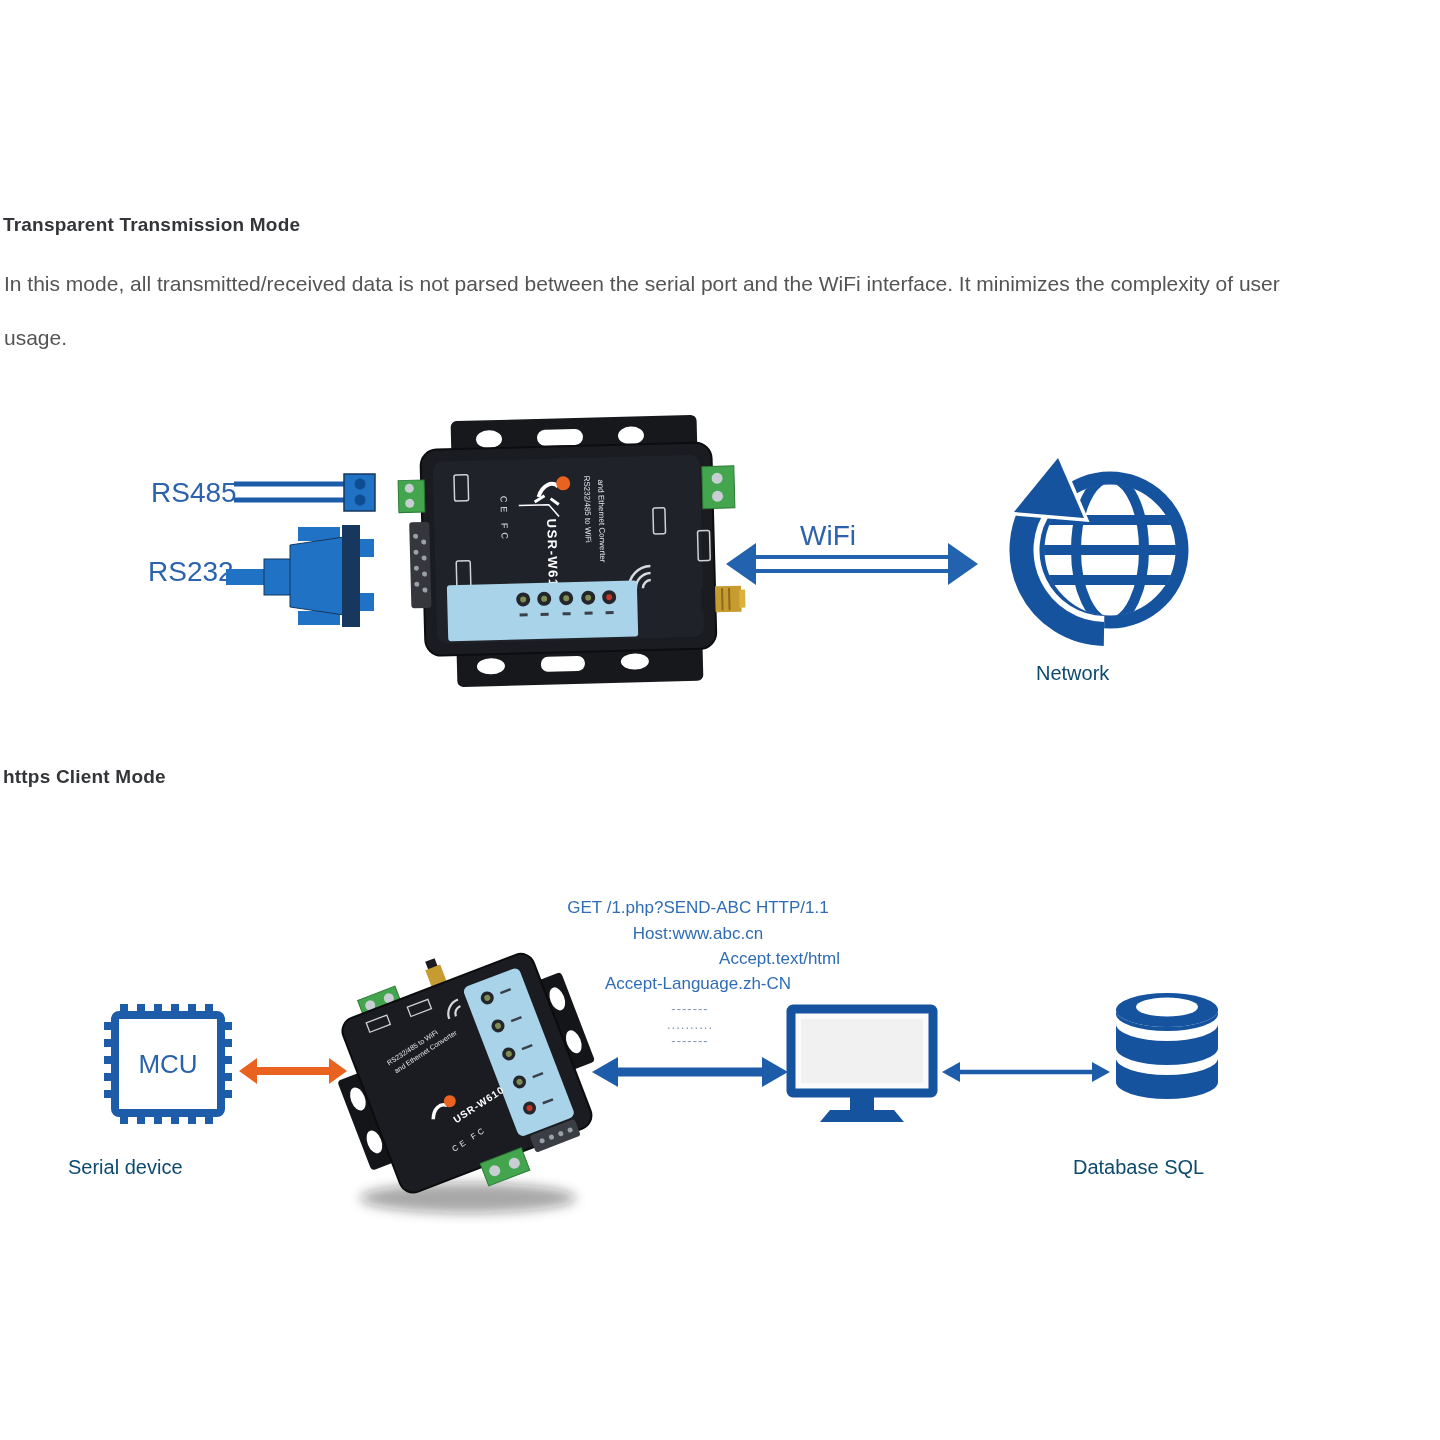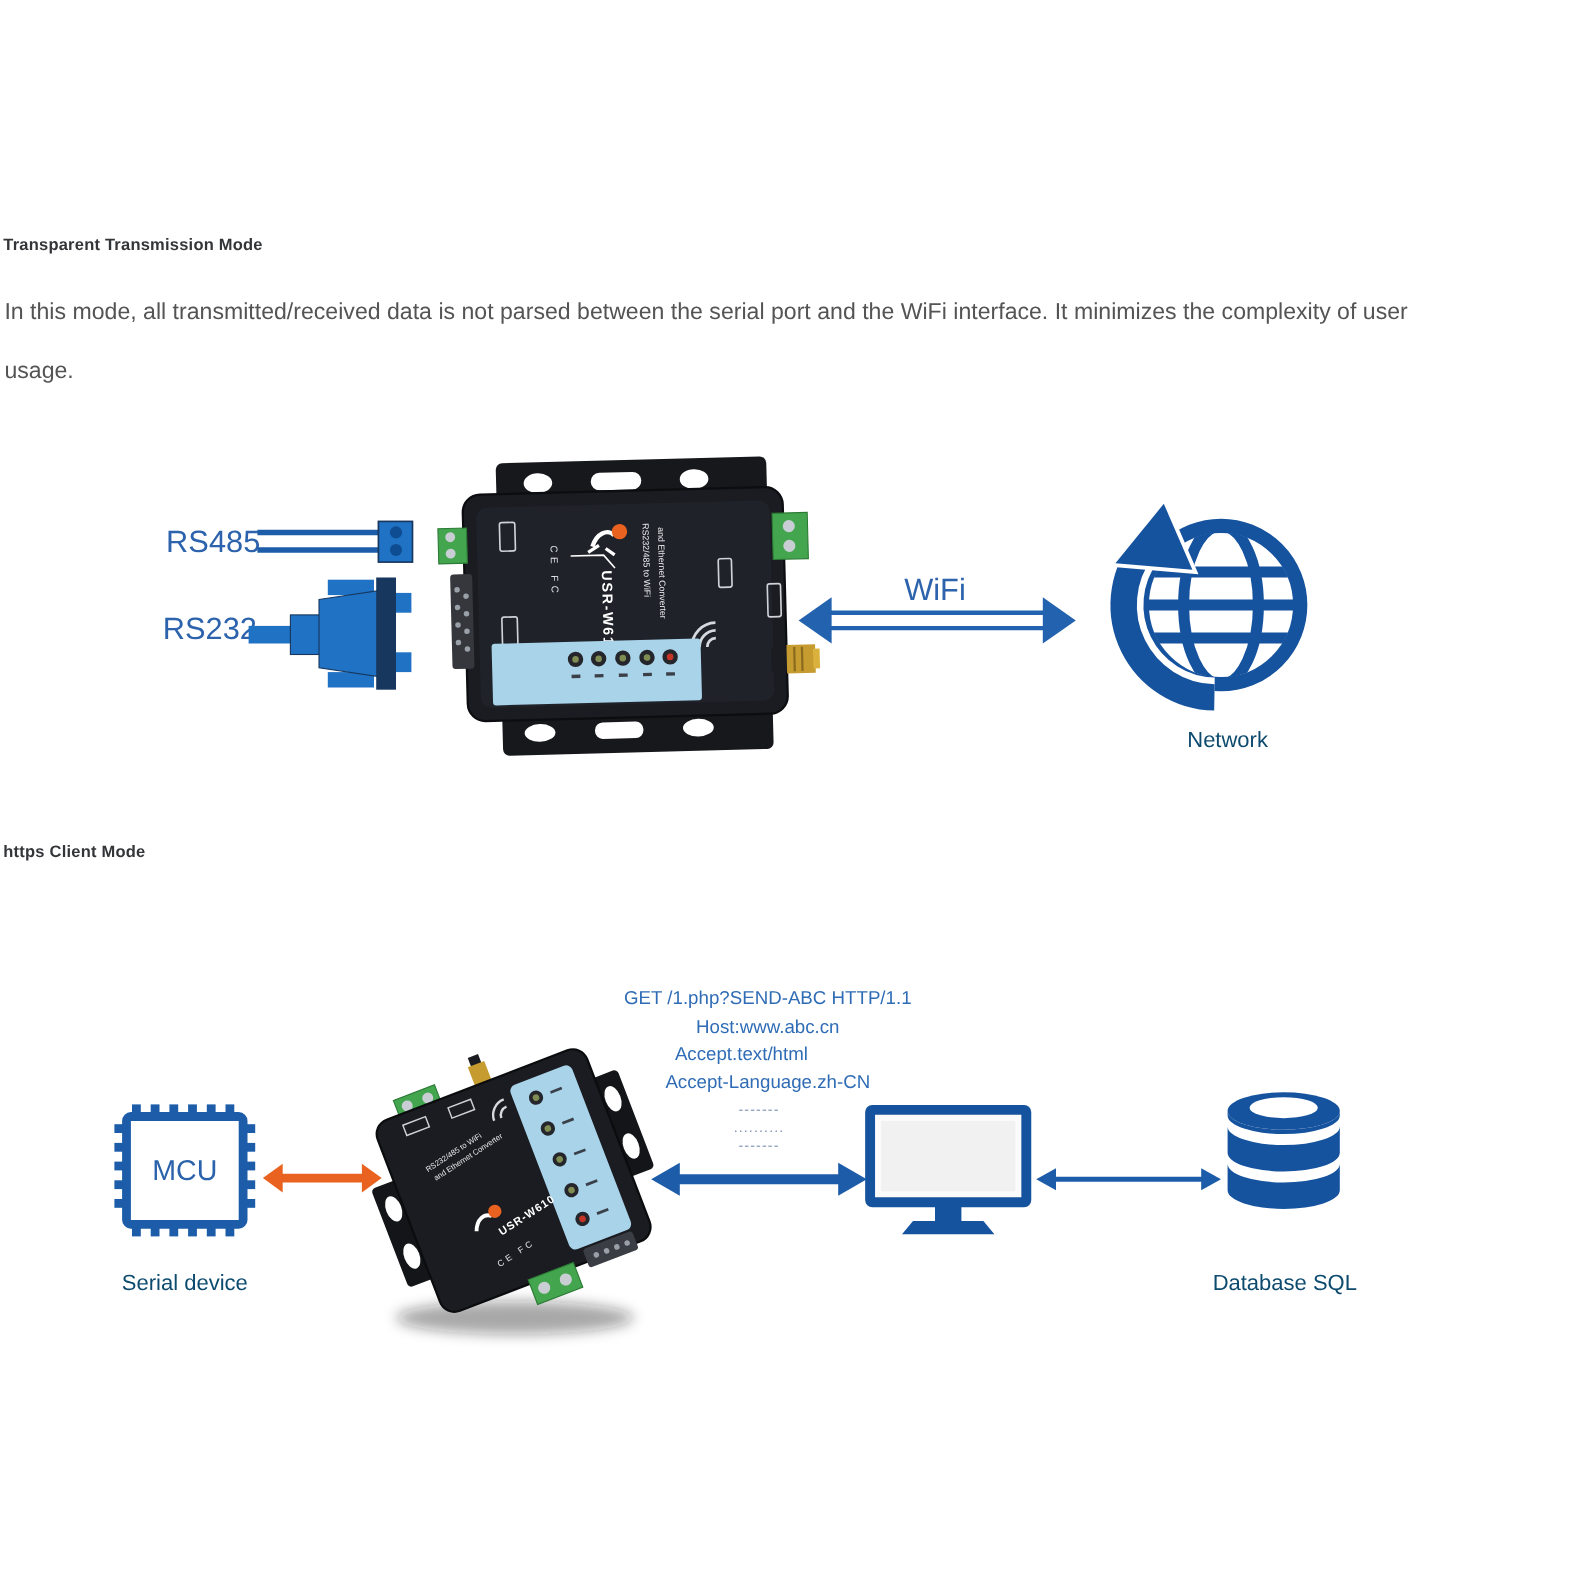--- a/index.html
+++ b/index.html
@@ -1,23 +1,23 @@
 <!DOCTYPE html>
 <html><head>
 <meta charset="utf-8">
 <style>
   html,body{margin:0;padding:0;background:#ffffff;}
   body{width:1440px;height:1440px;font-family:"Liberation Sans",sans-serif;}
   #canvas{position:relative;width:1440px;height:1440px;background:#ffffff;overflow:hidden;}
   .abs{position:absolute;}
-  .heading{font-size:15px;font-weight:bold;color:#333538;letter-spacing:.2px;white-space:nowrap;}
+  .heading{font-size:19px;font-weight:bold;color:#333538;letter-spacing:.2px;white-space:nowrap;}
   .body-text{font-size:21px;color:#545454;white-space:nowrap;}
   .lbl{font-size:28px;color:#2c63ac;white-space:nowrap;}
   .lbl-sm{font-size:20px;color:#0c4a6e;white-space:nowrap;}
-  .center{text-align:center;}
+  .center{text-align:left;}
   .http-line{font-size:17px;font-weight:normal;color:#2f6cb5;text-align:center;white-space:nowrap;line-height:26px;}
   .dash-line{font-size:13px;color:#7e93b3;text-align:center;line-height:16px;letter-spacing:1px;white-space:nowrap;}
   svg{display:block;overflow:visible;}
 </style>
 </head>
 <body>
 
 <div id="canvas">
 
   <div class="abs heading" style="left:3px;top:214px;">Transparent Transmission Mode</div>
@@ -148,21 +148,21 @@
     <path d="M106,180 A84,84 0 0 1 40,46" fill="none" stroke="#16539f" stroke-width="24"></path>
     <polygon points="60,4 16,58 86,64" fill="#16539f" stroke="#ffffff" stroke-width="7"></polygon>
     <polygon points="60,4 16,58 86,64" fill="#16539f"></polygon>
   </svg>
   <div class="abs lbl-sm center" style="left:1036px;top:662px;width:160px;">Network</div>
 
   <div class="abs heading" style="left:3px;top:766px;">https Client Mode</div>
 
   <div class="abs http-line" style="left:560px;top:895px;width:276px;">GET /1.php?SEND-ABC HTTP/1.1</div>
   <div class="abs http-line" style="left:560px;top:921px;width:276px;">Host:www.abc.cn</div>
-  <div class="abs http-line" style="left:536px;top:946px;width:276px;">Accept.text/html</div>
+  <div class="abs http-line" style="left:564px;top:946px;width:276px;text-align:right;">Accept.text/html</div>
   <div class="abs http-line" style="left:560px;top:971px;width:276px;">Accept-Language.zh-CN</div>
   <div class="abs dash-line" style="left:648px;top:1001px;width:84px;">-------</div>
   <div class="abs dash-line" style="left:648px;top:1017px;width:84px;">..........</div>
   <div class="abs dash-line" style="left:648px;top:1033px;width:84px;">-------</div>
 
   <svg class="abs" style="left:104px;top:1004px;" width="128" height="120" viewBox="0 0 128 120">
     <g fill="#1c5ca8">
       <rect x="16" y="0" width="8" height="11"></rect>
         <rect x="33" y="0" width="8" height="11"></rect>
         <rect x="50" y="0" width="8" height="11"></rect>

